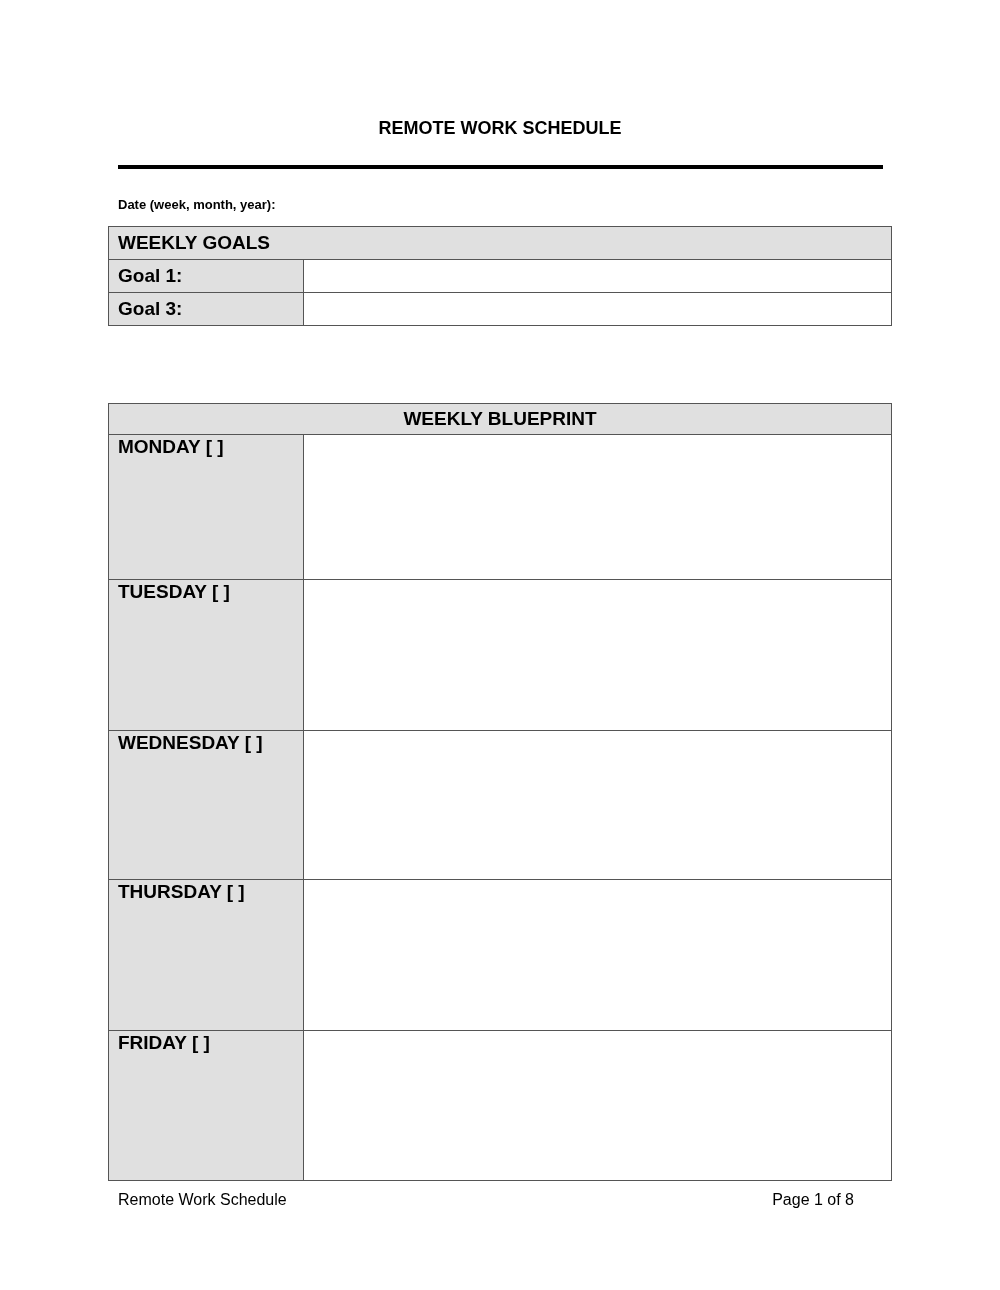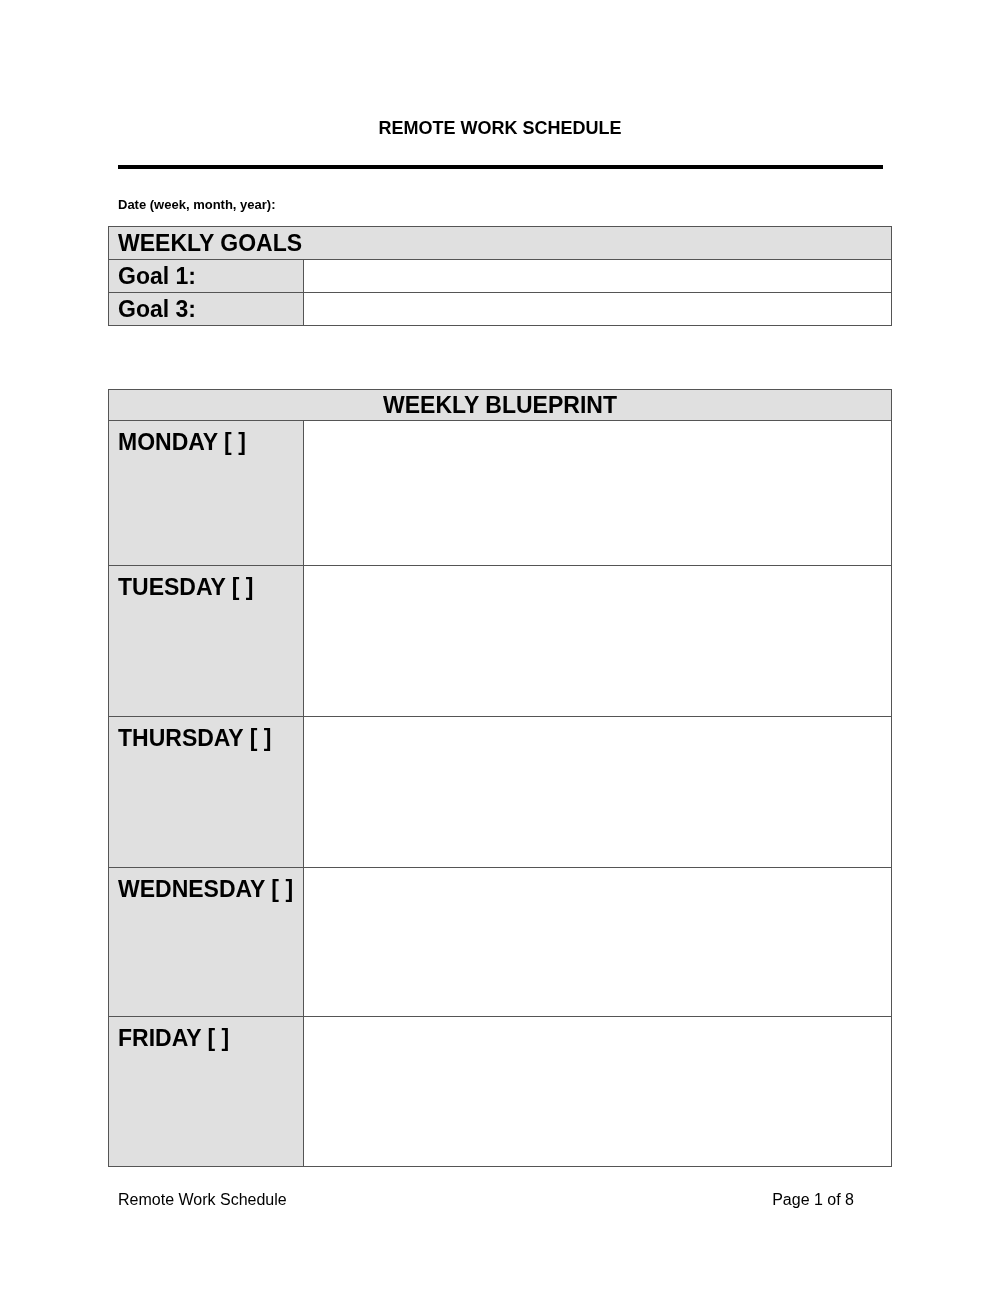--- a/index.html
+++ b/index.html
@@ -1,27 +1,27 @@
 <!DOCTYPE html>
 <html><head>
 <meta charset="utf-8">
 <style>
   html, body { margin:0; padding:0; background:#fff; }
   body { width:1000px; height:1290px; position:relative; font-family:"Liberation Sans", sans-serif; color:#000; overflow:hidden; }
   .title { position:absolute; top:118px; left:0; width:1000px; text-align:center; font-weight:bold; font-size:18px; }
   .rule { position:absolute; top:165px; left:118px; width:765px; height:4px; background:#000; }
   .date { position:absolute; top:197px; left:118px; font-weight:bold; font-size:13px; }
   table { position:absolute; border-collapse:collapse; table-layout:fixed; }
-  td { border:1px solid #555; font-size:23px; font-weight:bold; padding:0 0 0 9px; }
+  td { border:1px solid #555; font-size:19px; font-weight:bold; padding:0 0 0 9px; }
   .gray { background:#e0e0e0; }
   #goals { top:226px; left:108px; width:784px; }
   #goals td { height:32px; }
-  #blue { top:389px; left:108px; width:784px; }
+  #blue { top:403px; left:108px; width:784px; }
   #blue .head td { height:30px; text-align:center; padding:0; }
-  #blue .day td { vertical-align:top; padding-top:8px; }
+  #blue .day td { vertical-align:top; padding-top:1px; }
   .footer { position:absolute; top:1191px; font-size:16px; }
 </style>
 </head>
 <body>
 
 <div class="title">REMOTE WORK SCHEDULE</div>
 <div class="rule"></div>
 <div class="date">Date (week, month, year):</div>
 
 <table id="goals">
@@ -54,26 +54,26 @@
     <td class="gray" colspan="2">WEEKLY BLUEPRINT</td>
   </tr>
   <tr class="day" style="height:145px">
     <td class="gray">MONDAY [  ]</td>
     <td></td>
   </tr>
   <tr class="day" style="height:151px">
     <td class="gray">TUESDAY [  ]</td>
     <td></td>
   </tr>
+  <tr class="day" style="height:149px">
+    <td class="gray">WEDNESDAY [  ]</td>
+    <td></td>
+  </tr>
   <tr class="day" style="height:151px">
     <td class="gray">THURSDAY [  ]</td>
-    <td></td>
-  </tr>
-  <tr class="day" style="height:149px">
-    <td class="gray">WEDNESDAY [  ]</td>
     <td></td>
   </tr>
   <tr class="day" style="height:150px">
     <td class="gray">FRIDAY [  ]</td>
     <td></td>
   </tr>
 </tbody>
   </table>
 
 <div class="footer" style="left:118px">Remote Work Schedule</div>

